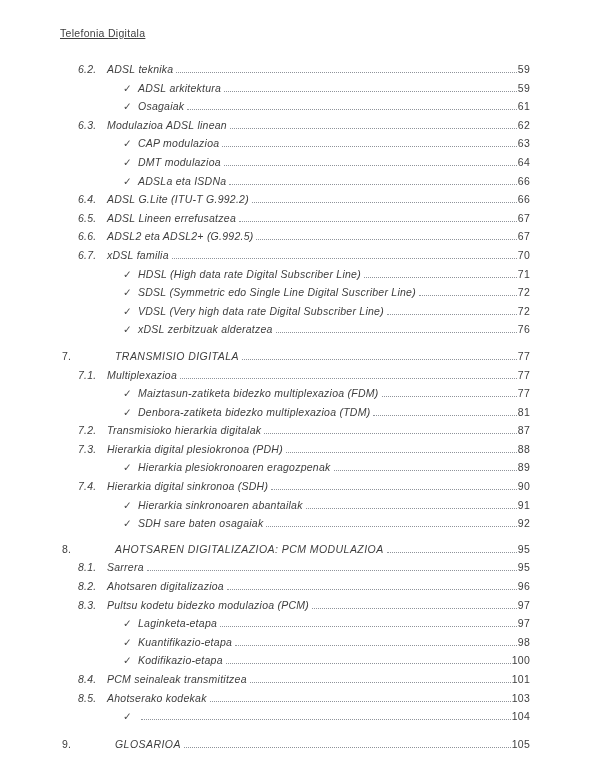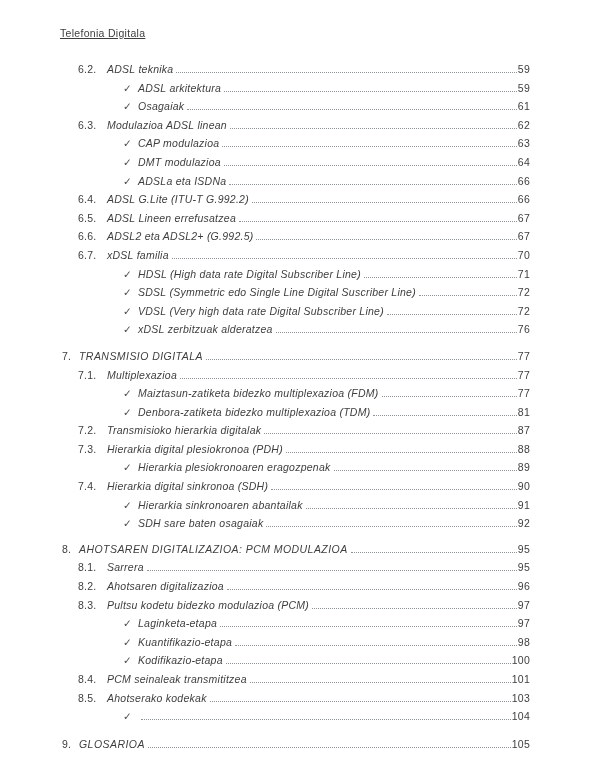--- a/index.html
+++ b/index.html
@@ -36,30 +36,30 @@
   .row {
     display: flex;
     align-items: baseline;
     height: 18.6px;
     overflow: hidden;
   }
   .row span { line-height: 18.6px; font-size: 10.5px; letter-spacing: 0.25px; }
   .num { flex: none; white-space: nowrap; }
   .lvl1 .num { width: 17px; }
   .lvl2 { padding-left: 16px; }
-  .lvl2 .num { width: 29px; }
+  .lvl2 .num { width: 29px; font-style: italic; }
   .lvl3 { padding-left: 61px; }
   .check {
     flex: none;
     width: 15px;
     font-size: 10px;
     color: #4a4a4a;
   }
   .txt { flex: none; white-space: nowrap; font-style: italic; }
-  .lvl1 .txt { letter-spacing: 0.45px; }
+  .lvl1 .txt { letter-spacing: 0.45px; margin-left: 36px; }
   .leader {
     flex: 1 1 auto;
     min-width: 8px;
     height: 0;
     border-bottom: 1.4px dotted #8f939a;
     margin-left: 3px;
     margin-right: 1px;
   }
   .pageno { flex: none; white-space: nowrap; text-align: right; }
 </style>

